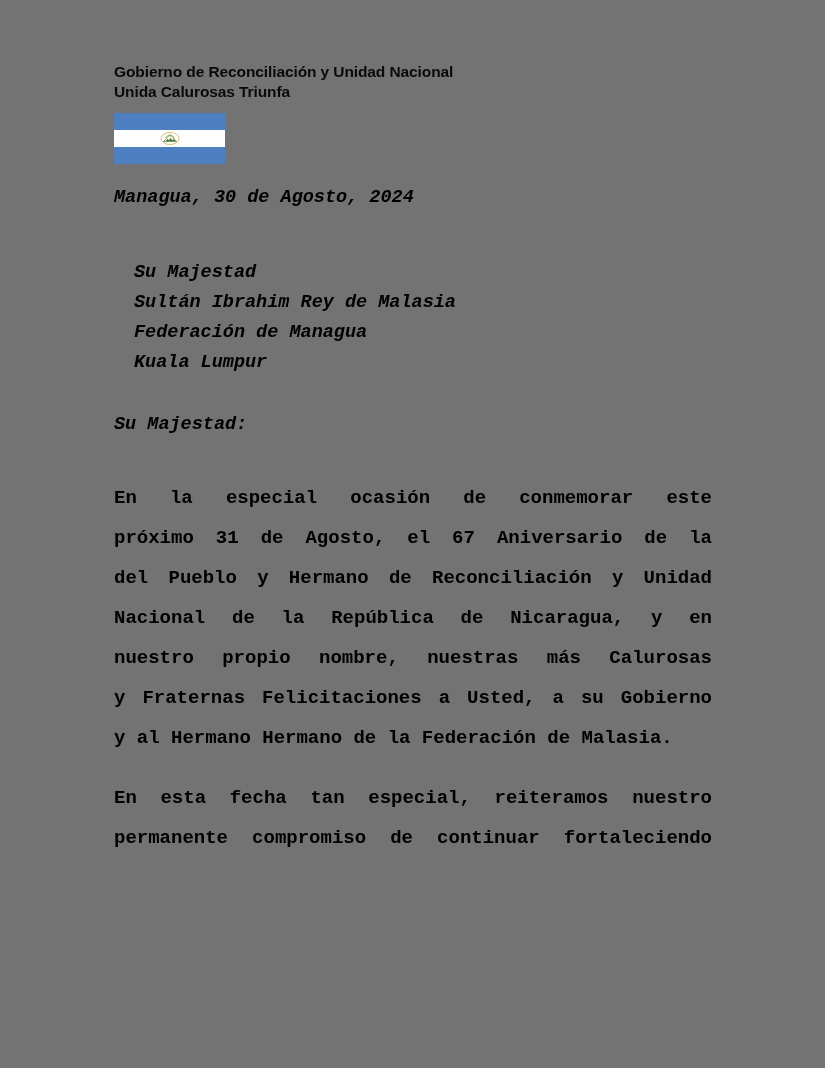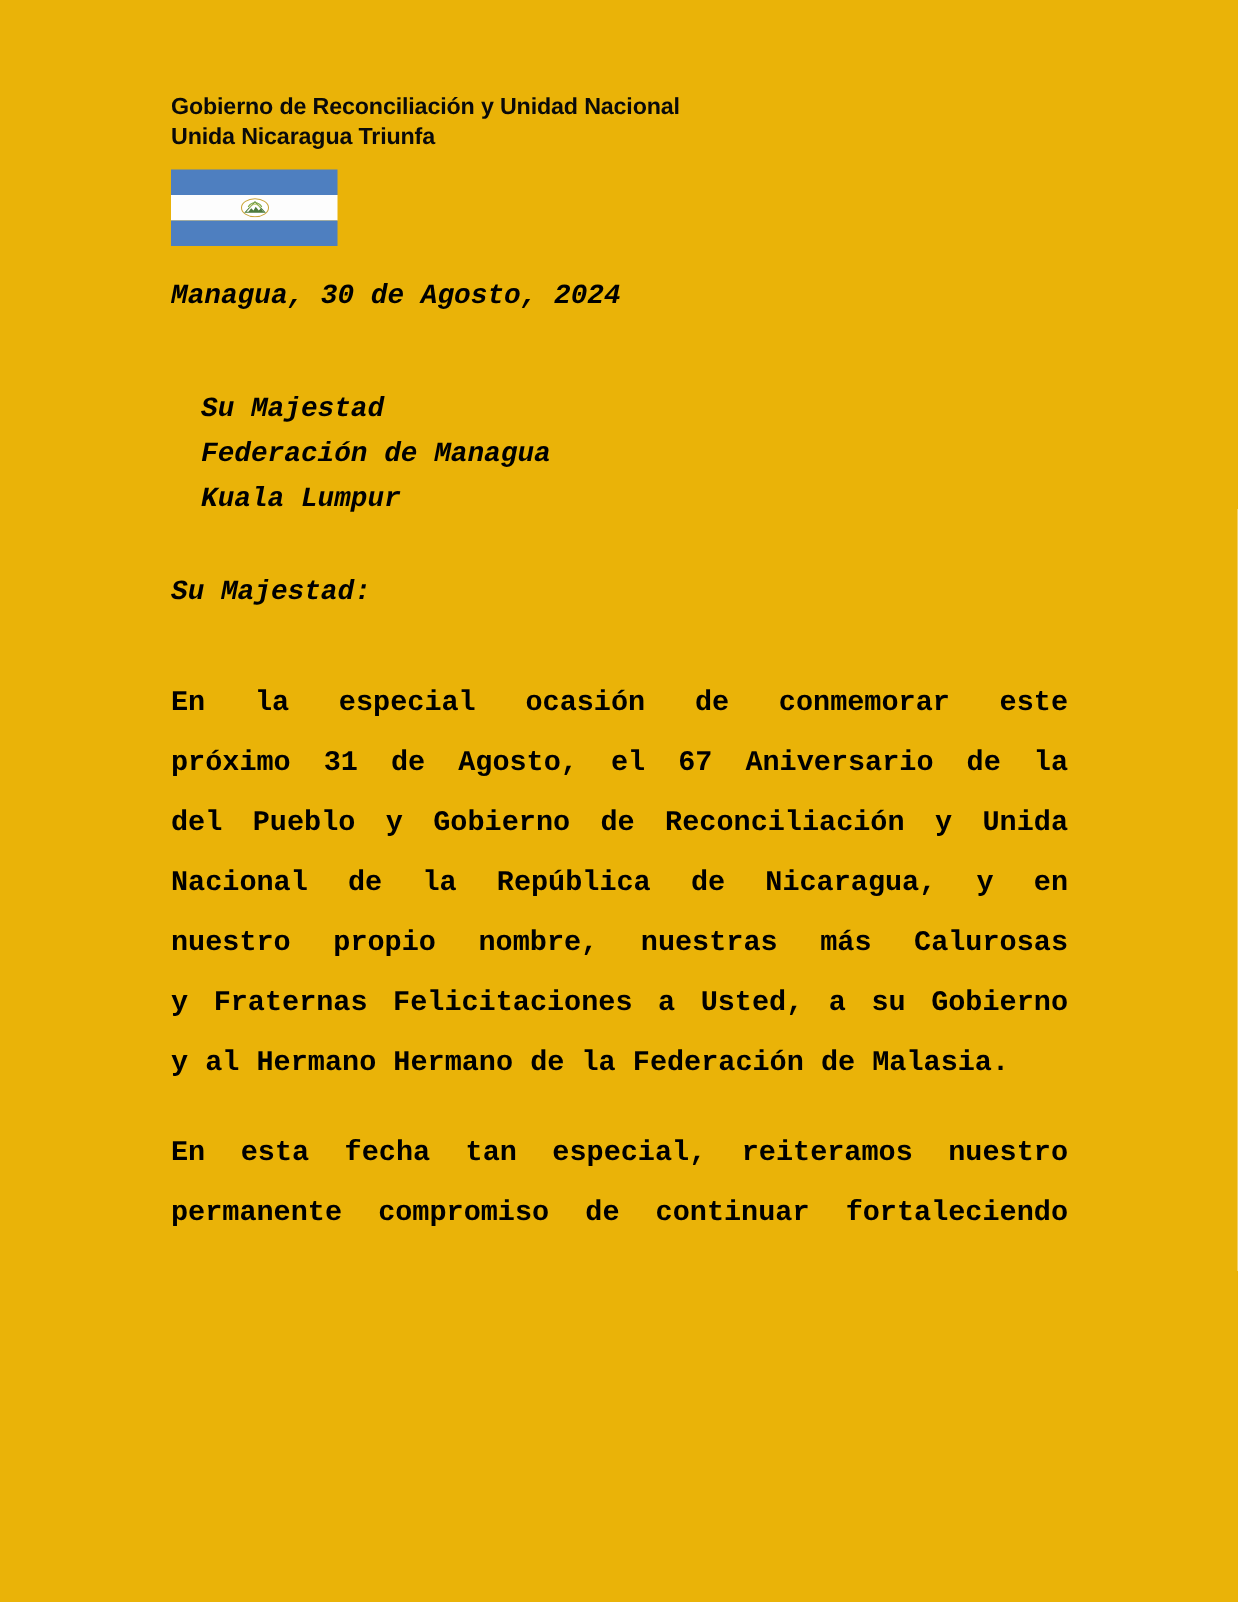--- a/index.html
+++ b/index.html
@@ -13,21 +13,21 @@
     height: 1068px;
     position: relative;
     overflow: hidden;
     font-family: "Liberation Sans", sans-serif;
     color: #000000;
   }
 
   .page {
     position: absolute;
     inset: 0;
-    background: #eab308;
+    background: #737373;
   }
 
   
   .letterhead {
     position: absolute;
     left: 114px;
     top: 62px;
     width: 620px;
   }
   .letterhead-line {
@@ -113,21 +113,21 @@
     text-align-last: left;
   }
 </style>
 </head>
 <body>
 
 <div class="page">
 
   <div class="letterhead">
     <div class="letterhead-line">Gobierno de Reconciliación y Unidad Nacional</div>
-    <div class="letterhead-line">Unida Nicaragua Triunfa</div>
+    <div class="letterhead-line">Unida Calurosas Triunfa</div>
   </div>
 
   <div class="flag">
     <div class="flag-stripe top"></div>
     <div class="flag-stripe middle"></div>
     <div class="flag-stripe bottom"></div>
     <svg class="flag-emblem" viewBox="0 0 40 26">
       <ellipse cx="20" cy="13" rx="18" ry="12" fill="#ffffff" stroke="#caa53a" stroke-width="1.4"></ellipse>
       <path d="M7 19 L20 5 L33 19 Z" fill="#ffffff" stroke="#4a7a3a" stroke-width="1.4"></path>
       <path d="M11 18.5 L15 13.5 L18 16.5 L21 11.5 L25 16.5 L28 13.5 L31 18.5 Z" fill="#4e7a3e"></path>
@@ -135,30 +135,31 @@
       <path d="M12.5 13.5 A8 8 0 0 1 27.5 13.5" fill="none" stroke="#b7c45a" stroke-width="1.2"></path>
     </svg>
   </div>
 
   <div class="doc-body">
 
     <div class="line-block block-date">Managua, 30 de Agosto, 2024</div>
 
     <div class="block-address">
       <div class="line-block">Su Majestad</div>
+      <div class="line-block">Sultán Ibrahim Rey de Malasia</div>
       <div class="line-block">Federación de Managua</div>
       <div class="line-block">Kuala Lumpur</div>
     </div>
 
     <div class="line-block block-salutation">Su Majestad:</div>
 
     <div class="para">
       <span class="jline">En la especial ocasión de conmemorar este</span>
       <span class="jline">próximo 31 de Agosto, el 67 Aniversario de la</span>
-      <span class="jline">del Pueblo y Gobierno de Reconciliación y Unida</span>
+      <span class="jline">del Pueblo y Hermano de Reconciliación y Unidad</span>
       <span class="jline">Nacional de la República de Nicaragua, y en</span>
       <span class="jline">nuestro propio nombre, nuestras más Calurosas</span>
       <span class="jline">y Fraternas Felicitaciones a Usted, a su Gobierno</span>
       <span class="jline last">y al Hermano Hermano de la Federación de Malasia.</span>
     </div>
 
     <div class="para">
       <span class="jline">En esta fecha tan especial, reiteramos nuestro</span>
       <span class="jline">permanente compromiso de continuar fortaleciendo</span>
     </div>

